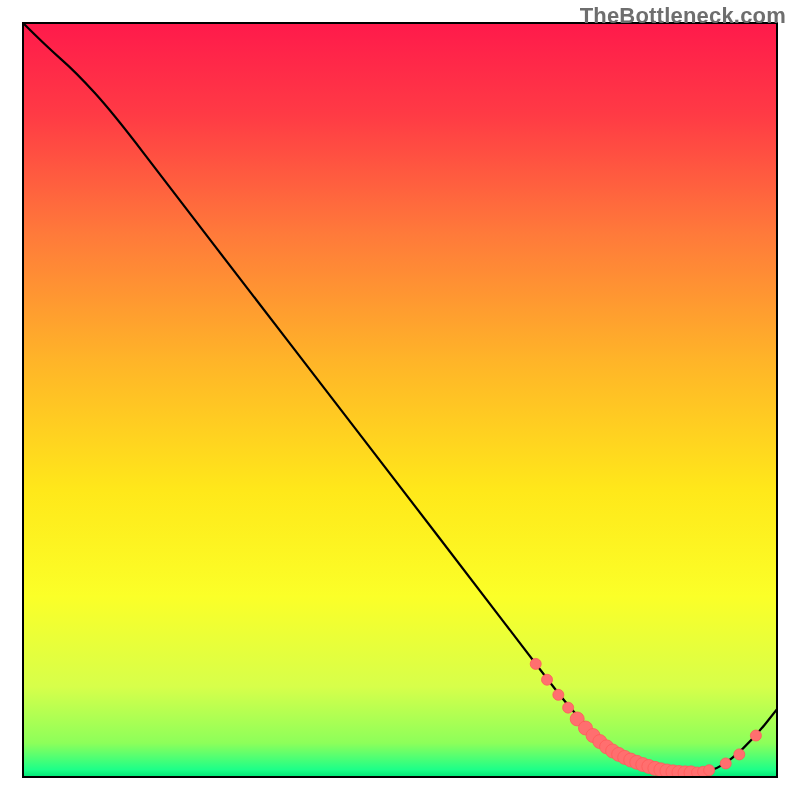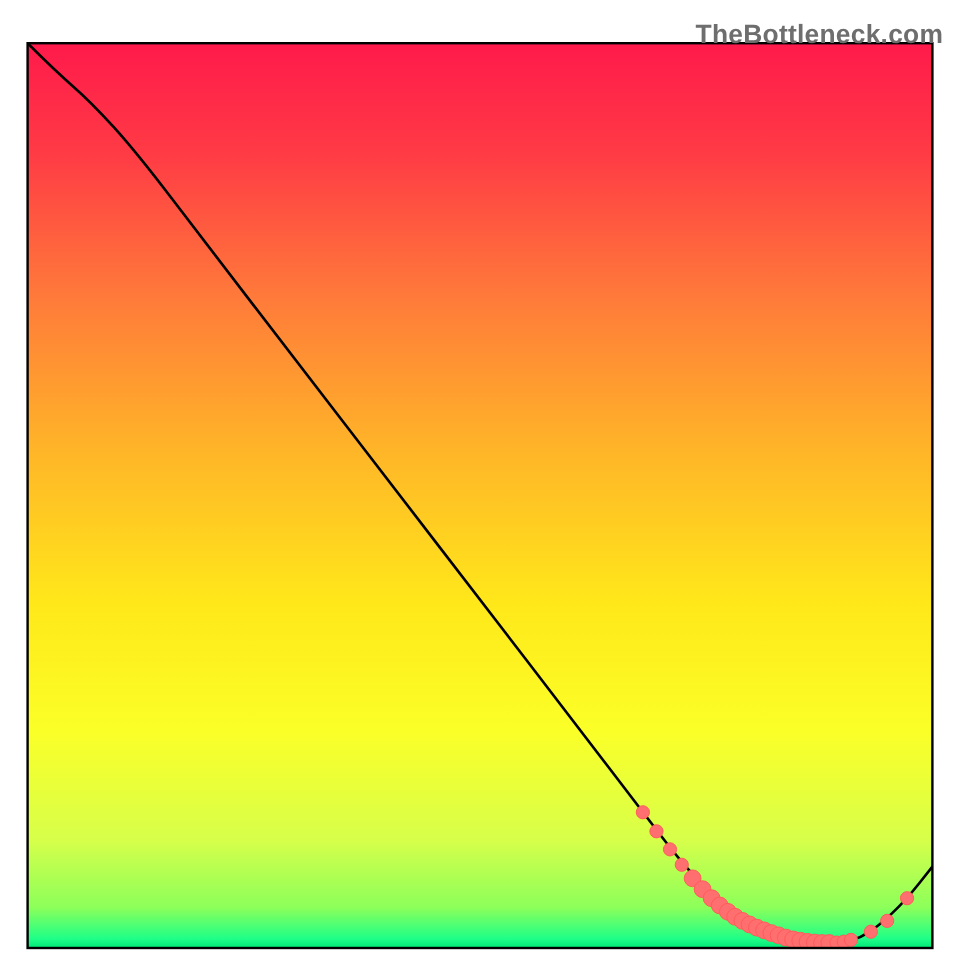--- a/index.html
+++ b/index.html
@@ -8,21 +8,20 @@
     width: 800px;
     height: 800px;
     background: #ffffff;
     font-family: Arial, Helvetica, sans-serif;
     overflow: hidden;
   }
   .chart-container {
     position: relative;
     width: 800px;
     height: 684px;
-    margin-top: 13px;
   }
   .watermark {
     position: absolute;
     top: 3px;
     right: 14px;
     font-size: 22px;
     font-weight: 600;
     color: #6e6e6e;
     letter-spacing: 0.2px;
     z-index: 10;

